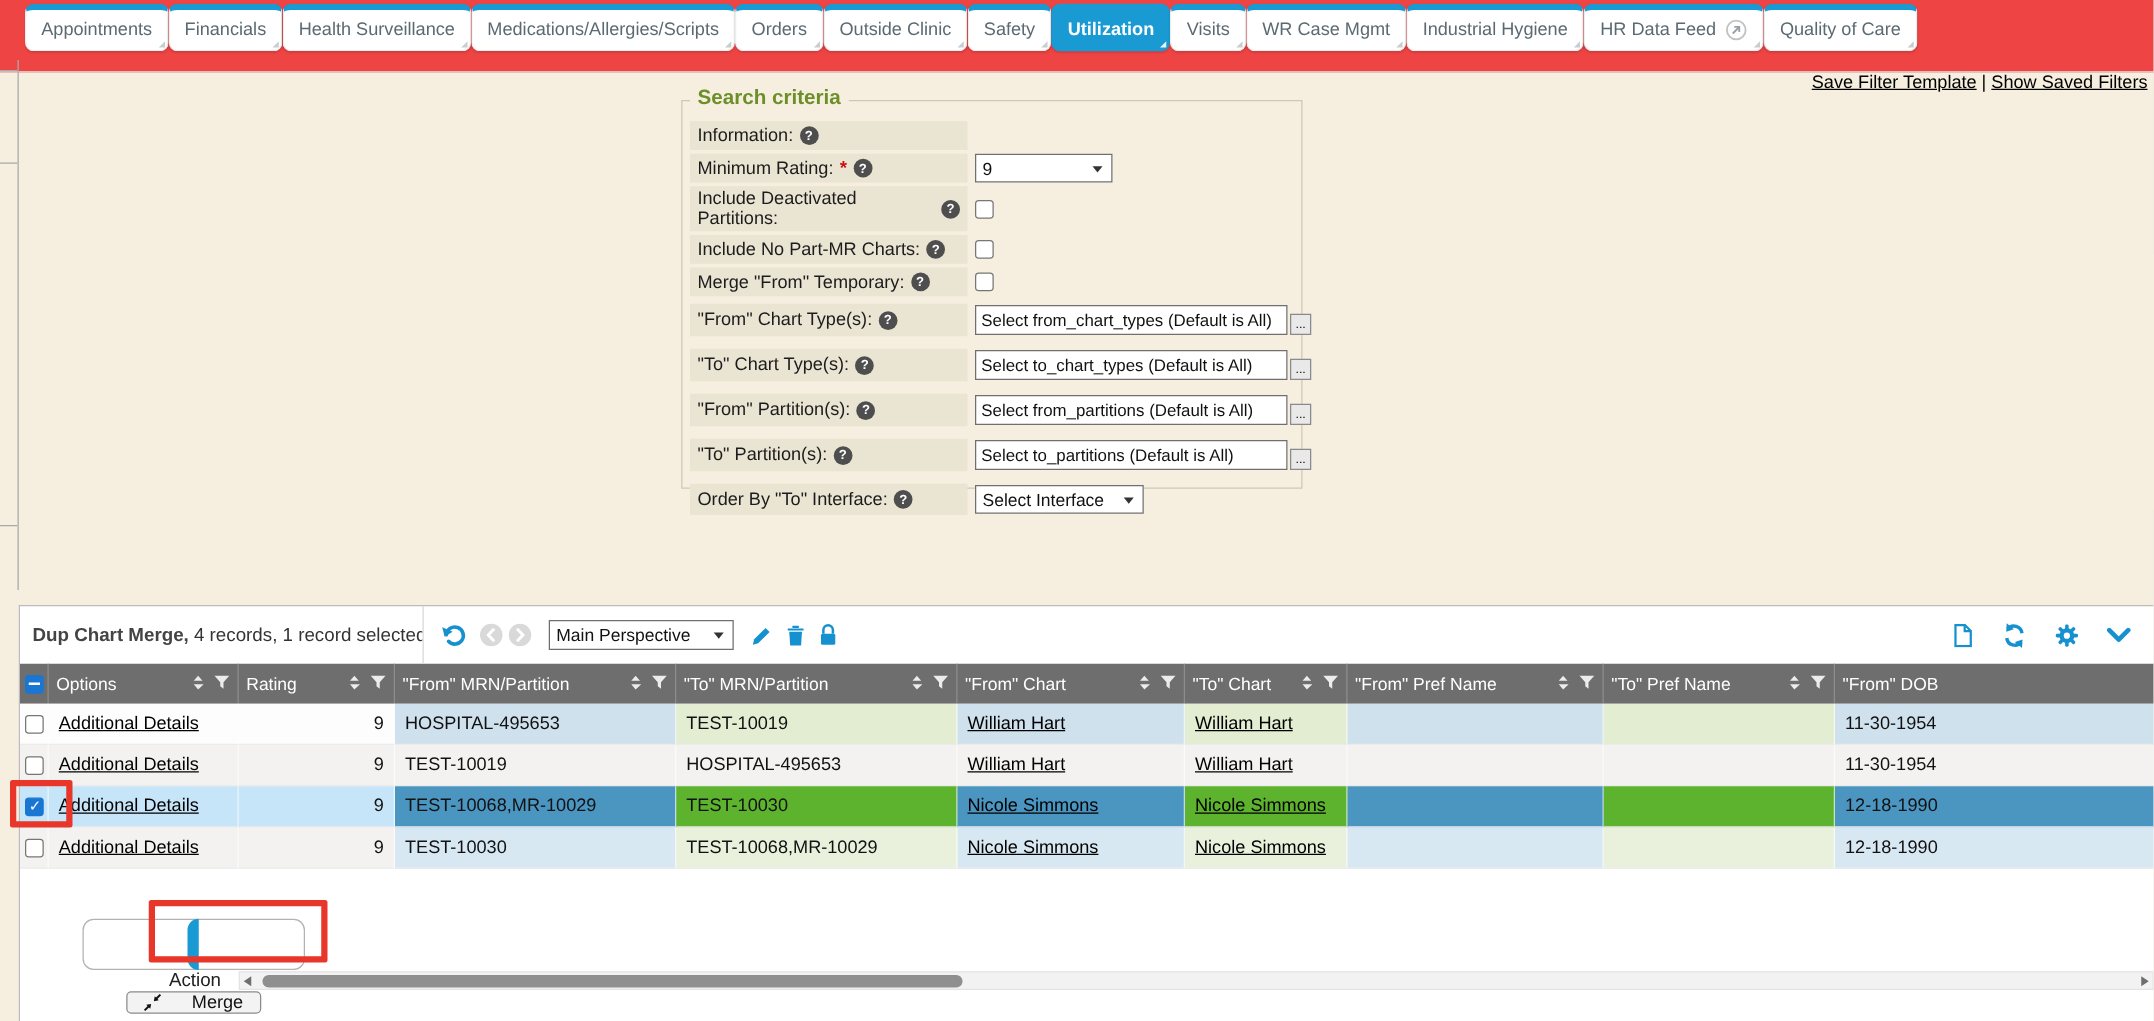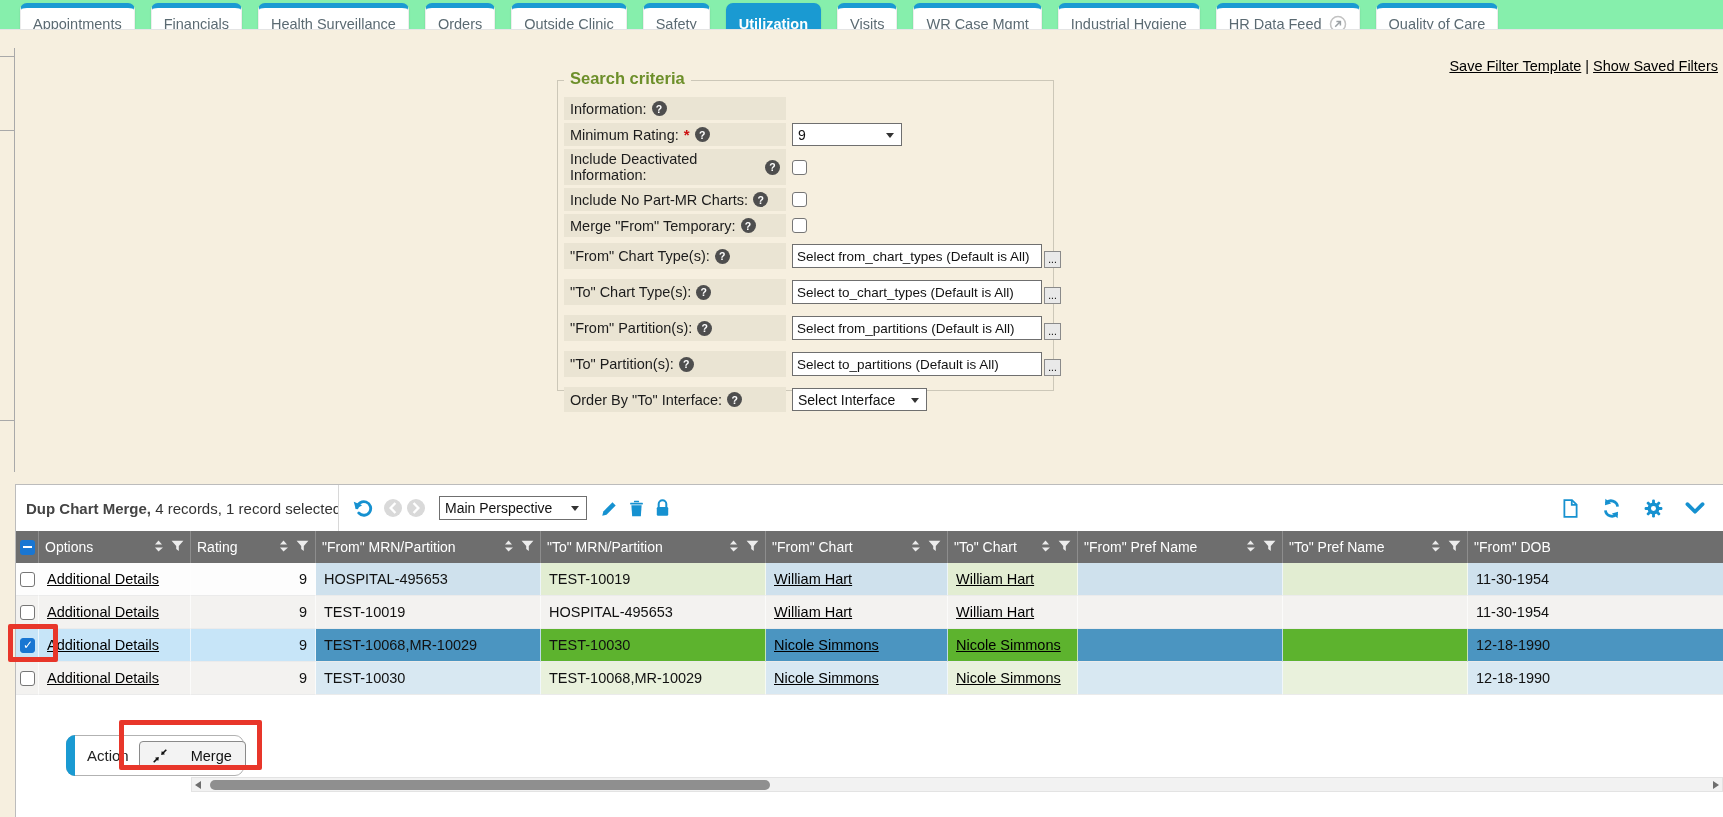--- a/index.html
+++ b/index.html
@@ -1,22 +1,22 @@
 <!DOCTYPE html>
 <html><head>
 <meta charset="utf-8">
 <style>
   * { margin:0; padding:0; box-sizing:border-box; }
   html,body { background:#e9e9e9; }
   body { font-family:"Liberation Sans","DejaVu Sans",sans-serif; }
   #app { position:relative; width:1723px; height:817px; background:#f6efdf; overflow:hidden; }
 
   
-  .tabbar { position:absolute; top:0; left:0; width:1723px; height:30px; background:#86efac;
-            border-bottom:1px solid #e4e4e4; display:flex; align-items:flex-start; gap:16px;
+  .tabbar { position:absolute; top:0; left:0; width:1723px; height:58px; background:#ef4444;
+            border-bottom:1px solid #e4e4e4; display:flex; align-items:flex-start; gap:0;
             padding:3px 0 0 20px; overflow:hidden; }
   .tab { position:relative; height:38px; display:flex; align-items:center; padding:0 12px;
          background:#fff; border:1px solid #ededed; border-top:5px solid #1a9ad2;
          border-radius:7px; color:#5b6a72; font-size:14.5px; white-space:nowrap;
          box-shadow:0 1px 2px rgba(0,0,0,.13); cursor:default; flex:0 0 auto; }
   .tab::after { content:''; position:absolute; right:2px; bottom:2px; width:0; height:0;
                 border-top:5px solid transparent; border-right:5px solid #c7cdd0; }
   .tab.active { background:#1a9ad2; border-color:#1a9ad2; color:#fff; font-weight:bold; }
   .tab.active::after { border-right-color:rgba(255,255,255,.9); }
   .tab .tab-extra-icon { margin-left:7px; display:inline-flex; }
@@ -25,21 +25,21 @@
   .rail-line { position:absolute; left:14px; top:48px; width:1px; height:424px; background:#a9a9a9; }
   .rail-tick { position:absolute; left:0; width:14px; height:1px; background:#a9a9a9; }
 
   
   .filter-links { position:absolute; top:58px; right:5px; font-size:14.5px; color:#000; white-space:nowrap; }
   .filter-links a { color:#000; text-decoration:underline; cursor:pointer; }
   .filter-links .pipe { margin:0 4px; }
 
   
   .criteria { position:absolute; left:545px; top:80px; width:497px; height:311px;
-              border:1px solid #ccc7b8;margin-left:12px; }
+              border:1px solid #ccc7b8; }
   .criteria-title { position:absolute; top:-12px; left:6px; background:#f6efdf; padding:0 6px;
                     color:#6d8f2a; font-weight:bold; font-size:16.5px; }
   .crit-body { padding:16px 0 0 6px; }
   .crit-row { display:flex; align-items:center; margin-bottom:3px; }
   .crit-row.spaced { margin-bottom:10px; }
   .crit-label { width:222px; min-height:23px; background:#eae4d3; padding:2px 6px;
                 font-size:14.5px; color:#1c1c1c; display:flex; align-items:center; gap:5px; flex:0 0 auto; }
   .crit-ctl { display:flex; align-items:flex-end; margin-left:6px; }
   .req { color:#cc1111; font-weight:bold; font-size:15px; }
   .help { width:15px; height:15px; border-radius:50%; background:#4e4e4e; color:#fff;
@@ -100,21 +100,21 @@
   .grow.sel .gc.ct { background:#5db32e; }
   .glink { color:#000; text-decoration:underline; cursor:pointer; }
   .rowcb { width:15px; height:15px; border:1px solid #767676; border-radius:3px; background:#fff;
            display:inline-block; cursor:pointer; position:relative; }
   .rowcb.checked { background:#1976d2; border-color:#1976d2; }
   .rowcb.checked::after { content:'\2713'; position:absolute; left:2px; top:-1px; color:#fff;
                           font-size:12px; font-weight:bold; }
 
   .foot-minus { position:absolute; left:14px; top:215px; }
   .action-tray { position:absolute; left:50px; top:250px; width:178px; height:41px; background:#fff;
-                 border:1px solid #b2b2b2; border-radius:9px; display:flex; align-items:center; }
+                 border:1px solid #b2b2b2; border-radius:9px; display:flex; align-items:center;flex-direction:column; }
   .tray-accent { width:9px; height:41px; margin:-1px 0 0 -1px; background:#1a9ad2;
                  border-radius:9px 0 0 9px; flex:0 0 auto; }
   .action-label { font-size:15px; color:#222; margin:0 10px 0 12px; }
   .merge-btn { height:29px; display:inline-flex; align-items:center; gap:24px; padding:0 13px;
                border:1px solid #8a8a8a; border-radius:4px; background:#f3f3f3; font-size:14.5px;
                color:#111; cursor:pointer; font-family:inherit;justify-content:flex-end; }
 
   .hscroll { position:absolute; left:175px; top:292px; width:1532px; height:15px; background:#f2f2f2;
              border:1px solid #e3e3e3; }
   .hthumb { position:absolute; left:18px; top:1.5px; width:560px; height:10px; background:#8f8f8f;
@@ -139,20 +139,23 @@
     <div class="tab">
         <span>Appointments</span>
       </div>
     <div class="tab">
         <span>Financials</span>
       </div>
     <div class="tab">
         <span>Health Surveillance</span>
       </div>
     <div class="tab">
+        <span>Medications/Allergies/Scripts</span>
+      </div>
+    <div class="tab">
         <span>Orders</span>
       </div>
     <div class="tab">
         <span>Outside Clinic</span>
       </div>
     <div class="tab">
         <span>Safety</span>
       </div>
     <div class="tab active">
         <span>Utilization</span>
@@ -207,21 +210,21 @@
           <span class="req">*</span>
           <span class="help">?</span>
         </div>
         <div class="crit-ctl">
           <span class="fake-select" style="width:110px;">9</span>
         </div>
       </div>
 
       <div class="crit-row">
         <div class="crit-label">
-          <span>Include Deactivated Information:</span>
+          <span>Include Deactivated Partitions:</span>
           <span class="help">?</span>
         </div>
         <div class="crit-ctl" style="align-items:center;">
             <span class="cbx"></span>
           </div>
       </div>
 
       <div class="crit-row">
         <div class="crit-label">
           <span>Include No Part-MR Charts:</span>

